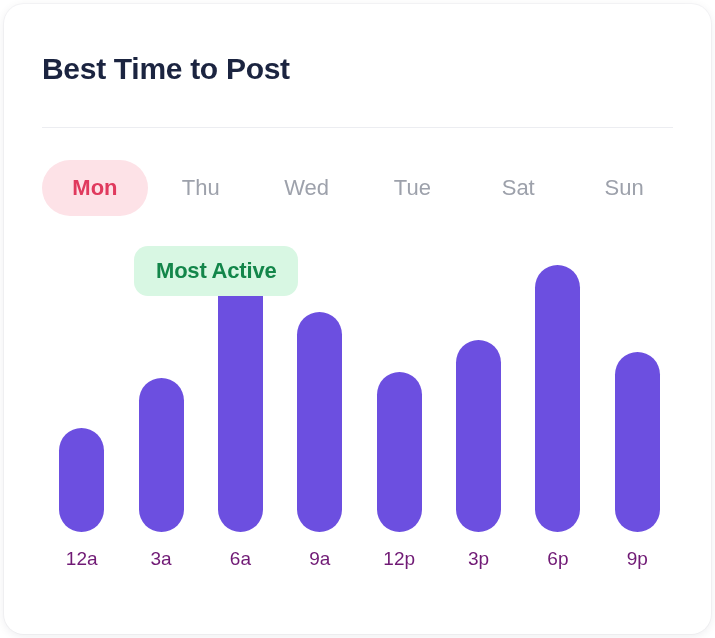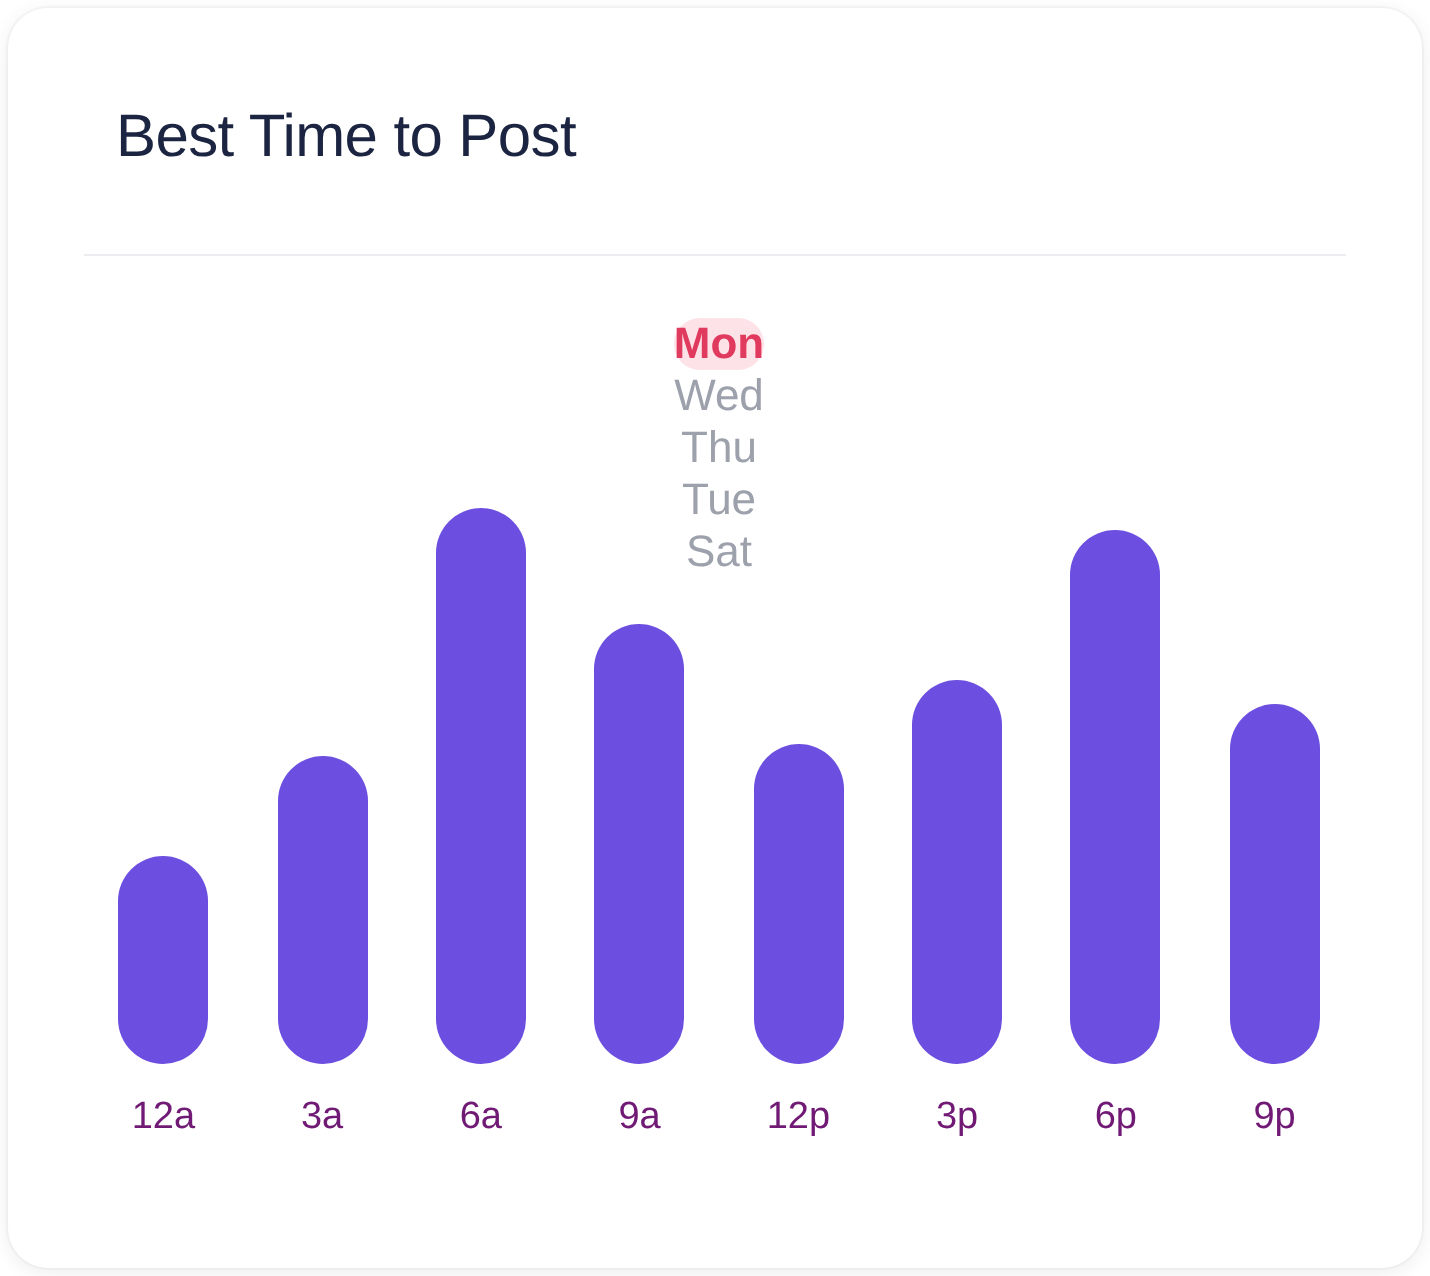--- a/index.html
+++ b/index.html
@@ -21,24 +21,24 @@
     background: #ffffff;
     border-radius: 20px;
     box-shadow: 0 2px 10px rgba(20, 25, 50, 0.08),
                 0 0 0 1px rgba(20, 25, 50, 0.03);
     overflow: hidden;
   }
 
   
   #card-title {
     position: absolute;
-    left: 54px;
+    left: 38px;
     top: 48px;
     font-size: 30px;
-    font-weight: 400;
+    font-weight: 700;
     letter-spacing: -0.3px;
     color: #1b2440;
     white-space: nowrap;
   }
 
   #title-divider {
     position: absolute;
     left: 38px;
     top: 123px;
     width: 631px;
@@ -48,21 +48,20 @@
 
   
   #day-tabs {
     position: absolute;
     left: 38px;
     top: 155px;
     width: 635px;
     height: 58px;
     display: flex;
     align-items: center;
-    flex-direction: column;
   }
 
   .day-tab {
     flex: 1 1 0;
     height: 56px;
     display: flex;
     align-items: center;
     justify-content: center;
     border-radius: 28px;
     font-size: 22px;
@@ -154,27 +153,29 @@
 <body>
 
 <div id="card">
 
   <div id="card-title">Best Time to Post</div>
 
   <div id="title-divider"></div>
 
   <div id="day-tabs">
       <div class="day-tab active">Mon</div>
+      <div class="day-tab">Thu</div>
       <div class="day-tab">Wed</div>
-      <div class="day-tab">Thu</div>
       <div class="day-tab">Tue</div>
       <div class="day-tab">Sat</div>
+      <div class="day-tab">Sun</div>
     </div>
 
   <div id="chart-area">
+    <div id="most-active-badge">Most Active</div>
     <div id="bars-row">
         <div class="bar-slot">
           <div class="bar" style="height: 104.3px; background: rgb(108, 79, 224);"></div>
         </div>
         <div class="bar-slot">
           <div class="bar" style="height: 153.967px; background: rgb(108, 79, 224);"></div>
         </div>
         <div class="bar-slot">
           <div class="bar" style="height: 278.133px; background: rgb(108, 79, 224);"></div>
         </div>

